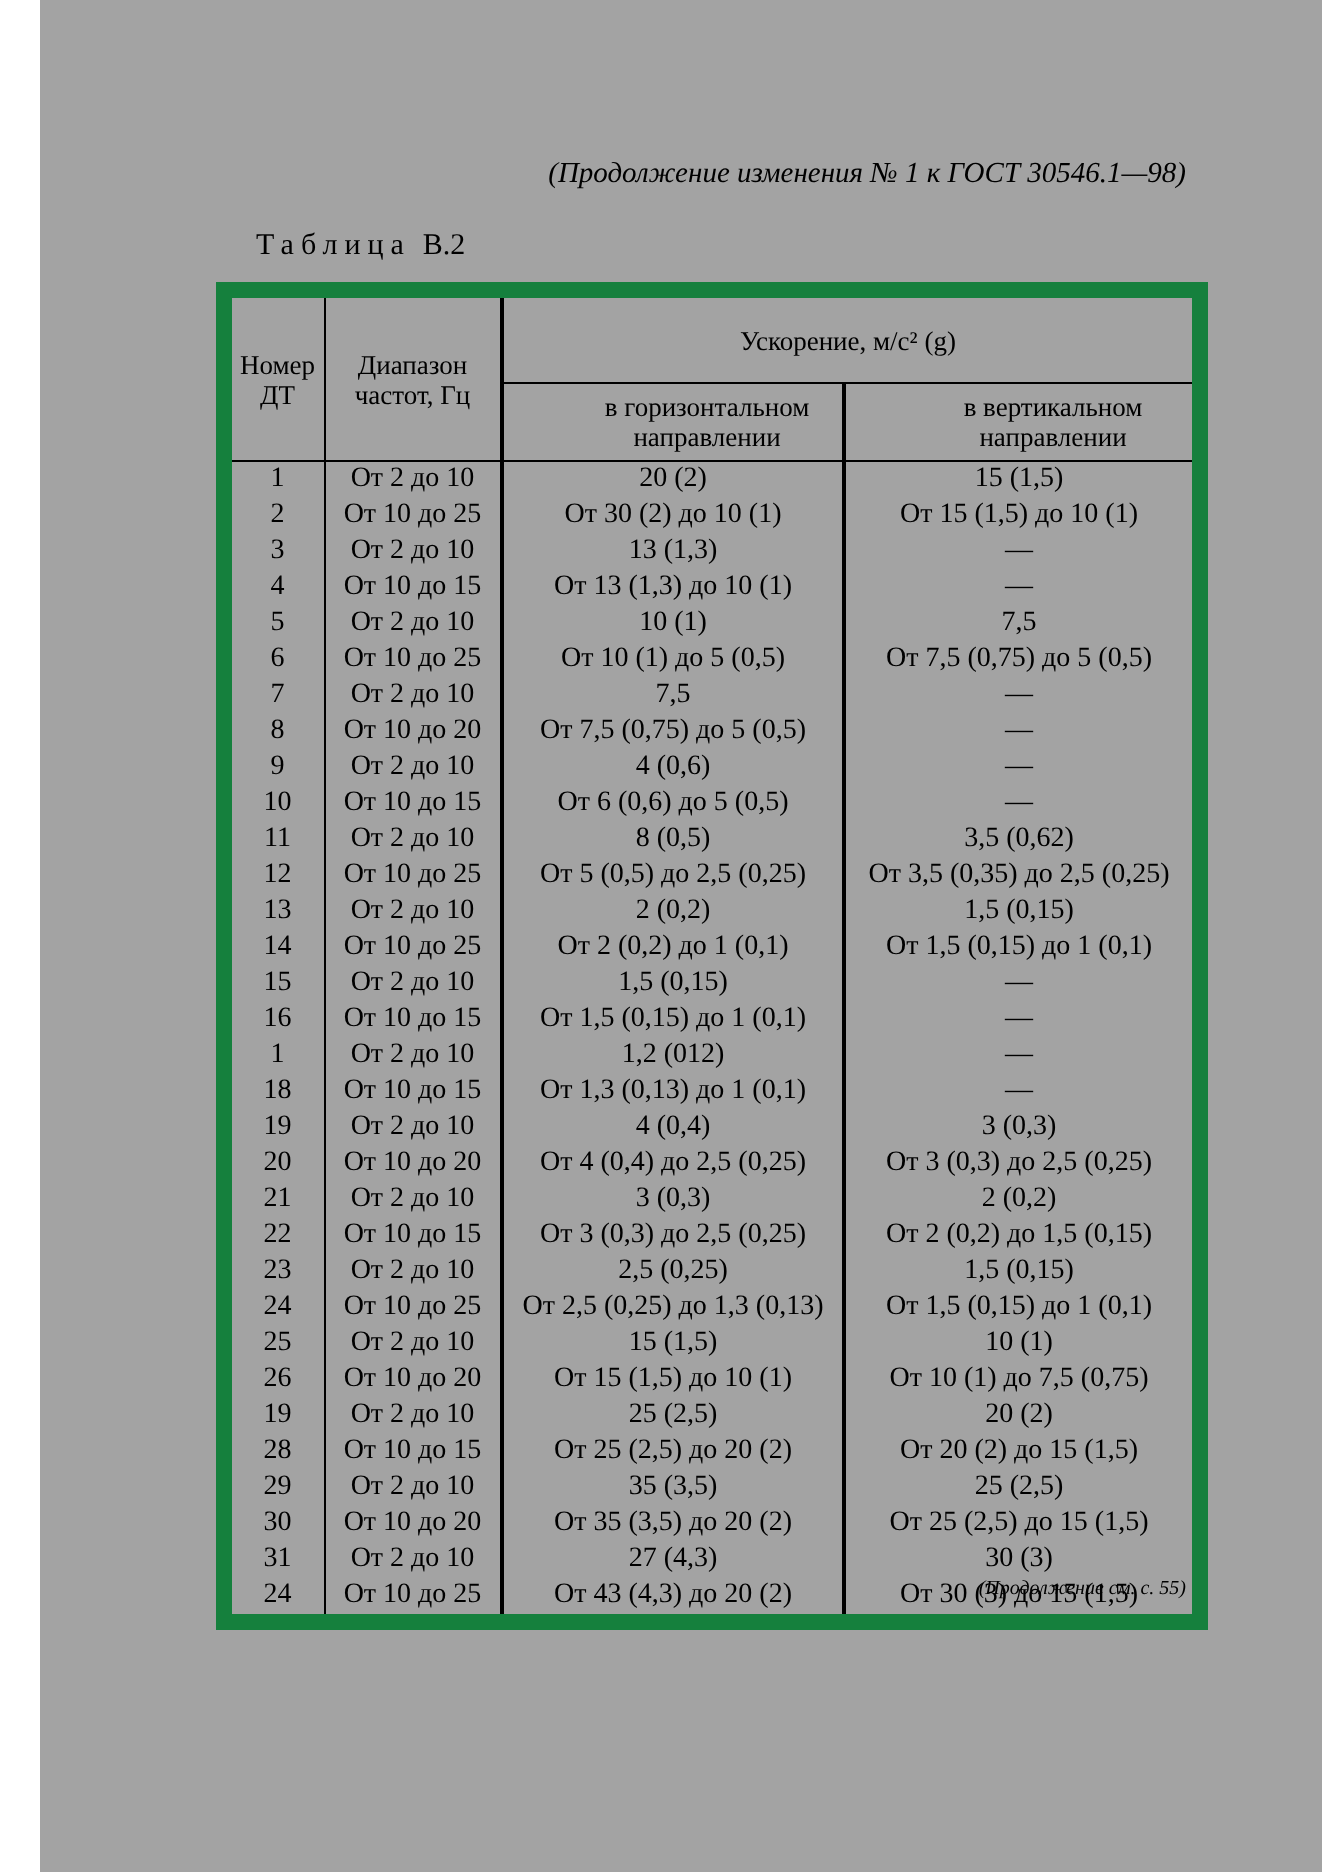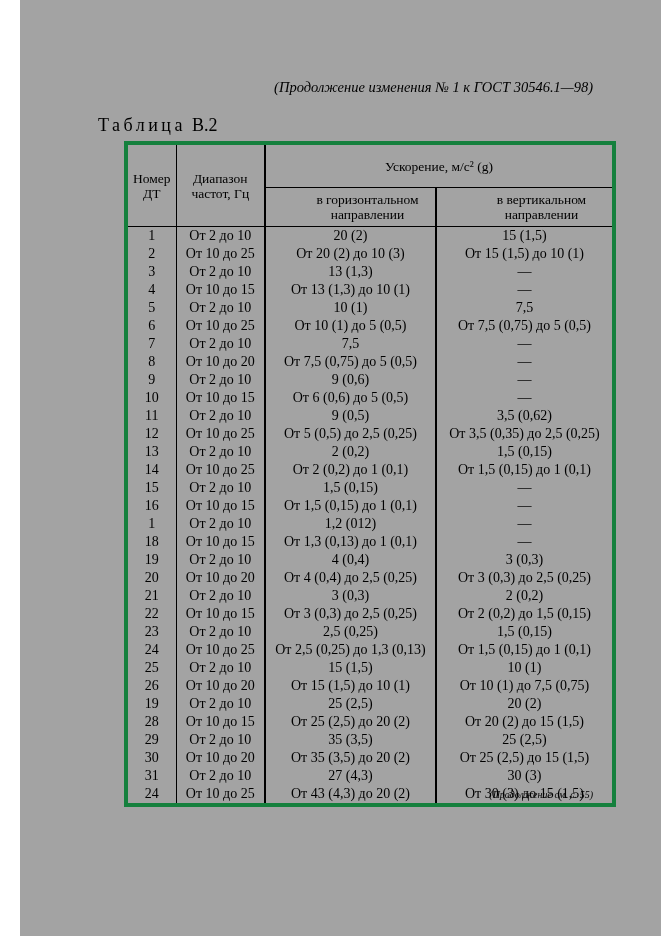--- a/index.html
+++ b/index.html
@@ -17,33 +17,33 @@
     position: absolute;
     top: 79px;
     right: 88px;
     font-style: italic;
     font-size: 14.5px;
     white-space: nowrap;
   }
   .caption {
     position: absolute;
     top: 115px;
-    left: 78px;
-    font-size: 18px;
+    left: 108px;
+    font-size: 15px;
     white-space: nowrap;
   }
   .caption .spaced { letter-spacing: 3.5px; margin-right: 6px; }
   table.main {
     position: absolute;
     top: 141px;
-    left: 104px;
+    left: 88px;
     width: 488px;
     border-collapse: collapse;
     table-layout: fixed;
-    border: 4px solid #15803d;
+    border: 8px solid #15803d;
   }
   col.c1 { width: 50px; }
   col.c2 { width: 89px; }
   col.c3 { width: 171px; }
   col.c4 { width: 178px; }
   thead th {
     border: 1px solid #000;
     font-weight: normal;
     font-size: 13.5px;
     line-height: 15px;
@@ -110,21 +110,21 @@
     <tbody>
         <tr>
           <td>1</td>
           <td>От 2 до 10</td>
           <td>20 (2)</td>
           <td>15 (1,5)</td>
         </tr>
         <tr>
           <td>2</td>
           <td>От 10 до 25</td>
-          <td>От 20 (2) до 10 (3)</td>
+          <td>От 30 (2) до 10 (1)</td>
           <td>От 15 (1,5) до 10 (1)</td>
         </tr>
         <tr>
           <td>3</td>
           <td>От 2 до 10</td>
           <td>13 (1,3)</td>
           <td>—</td>
         </tr>
         <tr>
           <td>4</td>
@@ -152,33 +152,33 @@
         </tr>
         <tr>
           <td>8</td>
           <td>От 10 до 20</td>
           <td>От 7,5 (0,75) до 5 (0,5)</td>
           <td>—</td>
         </tr>
         <tr>
           <td>9</td>
           <td>От 2 до 10</td>
-          <td>9 (0,6)</td>
+          <td>4 (0,6)</td>
           <td>—</td>
         </tr>
         <tr>
           <td>10</td>
           <td>От 10 до 15</td>
           <td>От 6 (0,6) до 5 (0,5)</td>
           <td>—</td>
         </tr>
         <tr>
           <td>11</td>
           <td>От 2 до 10</td>
-          <td>9 (0,5)</td>
+          <td>8 (0,5)</td>
           <td>3,5 (0,62)</td>
         </tr>
         <tr>
           <td>12</td>
           <td>От 10 до 25</td>
           <td>От 5 (0,5) до 2,5 (0,25)</td>
           <td>От 3,5 (0,35) до 2,5 (0,25)</td>
         </tr>
         <tr>
           <td>13</td>

